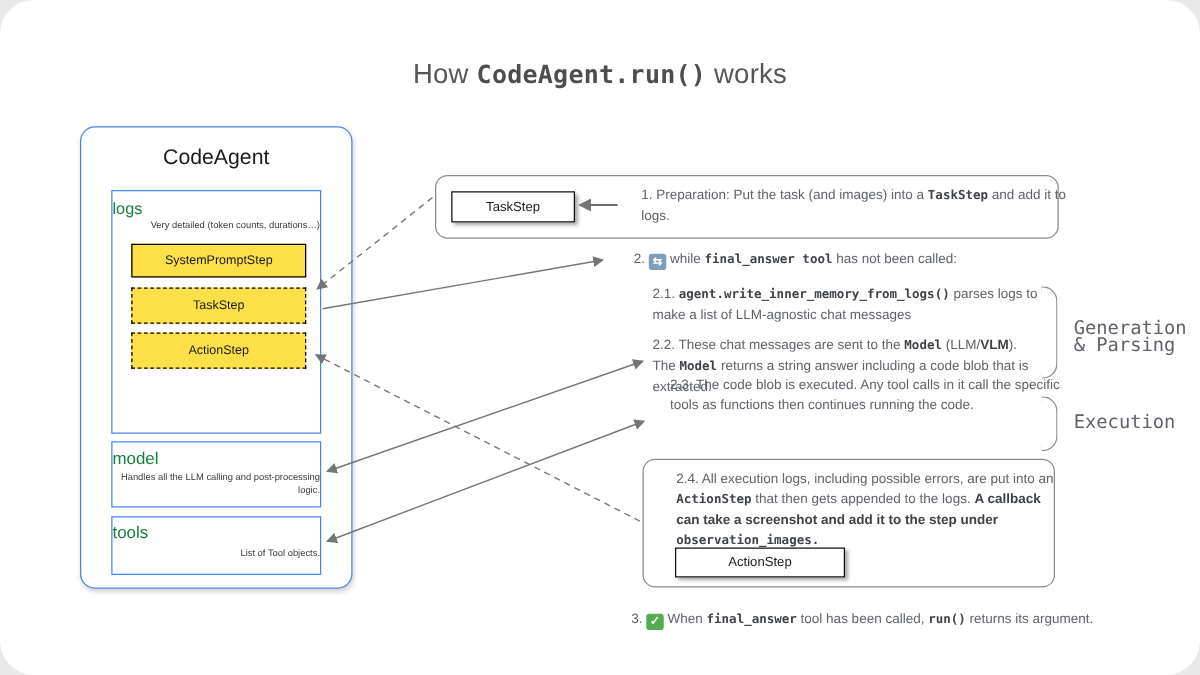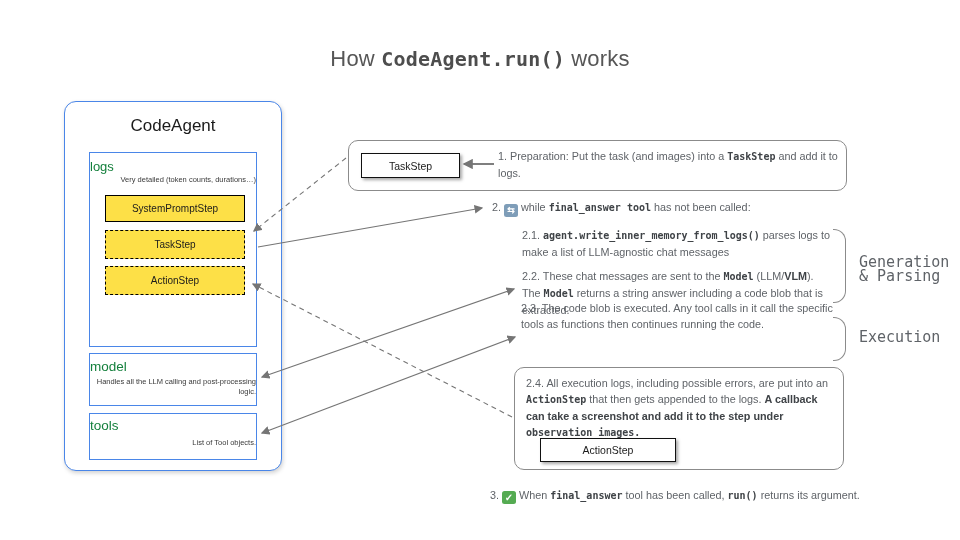--- a/index.html
+++ b/index.html
@@ -1,17 +1,17 @@
 <!DOCTYPE html>
 <html><head>
 <meta charset="utf-8">
 <style>
   html,body{margin:0;padding:0;background:#e9e9e9;}
   #canvas{position:relative;width:960px;height:540px;background:#ffffff;overflow:hidden;
-          font-family:"Liberation Sans",sans-serif;color:#5f6368;}
+          font-family:"Liberation Sans",sans-serif;color:#5f6368;border-radius:27px;}
   .abs{position:absolute;}
 
   
   #title{left:0;top:46px;width:960px;text-align:center;font-size:22px;color:#565656;letter-spacing:.2px;}
   #title .code{font-family:"DejaVu Sans Mono",monospace;font-weight:bold;font-size:20px;color:#4d4d4d;}
 
   
   #agent{left:64px;top:101px;width:216px;height:368px;border:1.6px solid #4a86e8;border-radius:12px;
          background:#fff;box-shadow:1px 2px 4px rgba(0,0,0,0.18);}
   #agent-title{left:0;top:14px;width:216px;text-align:center;font-size:17px;color:#1b1b1b;}
@@ -27,21 +27,21 @@
   #chip-task{top:77px;height:27px;border:1.4px dashed #000;}
   #chip-action{top:113px;height:27px;border:1.4px dashed #000;}
   #model-box{left:24px;top:251px;width:166px;height:51px;}
   #model-head{top:5px;font-size:13.5px;}
   #model-sub{top:23px;line-height:1.35;}
   #tools-box{left:24px;top:311px;width:166px;height:45px;}
   #tools-head{top:4px;font-size:13.5px;}
   #tools-sub{top:24px;}
 
   
-  .flow-text{font-size:10.8px;line-height:16px;color:#5f6368;}
+  .flow-text{font-size:10.8px;line-height:16px;color:#5f6368;margin-left:15px;}
   .mono{font-family:"DejaVu Sans Mono",monospace;font-weight:bold;font-size:10px;color:#3f4347;}
   .b{font-weight:bold;color:#3f4347;}
   .roundbox{border:1.3px solid #8b8b8b;border-radius:10px;background:#fff;}
 
   #step1-box{left:348px;top:140px;width:497px;height:49px;}
   .shadowchip{background:#fff;border:1.6px solid #111;box-shadow:2px 2px 3px rgba(0,0,0,0.35);
               display:flex;align-items:center;justify-content:center;font-size:10.5px;color:#1b1b1b;}
   #step1-chip{left:12px;top:12px;width:97px;height:23px;}
   #step1-text{left:149px;top:7px;width:344px;}
 

